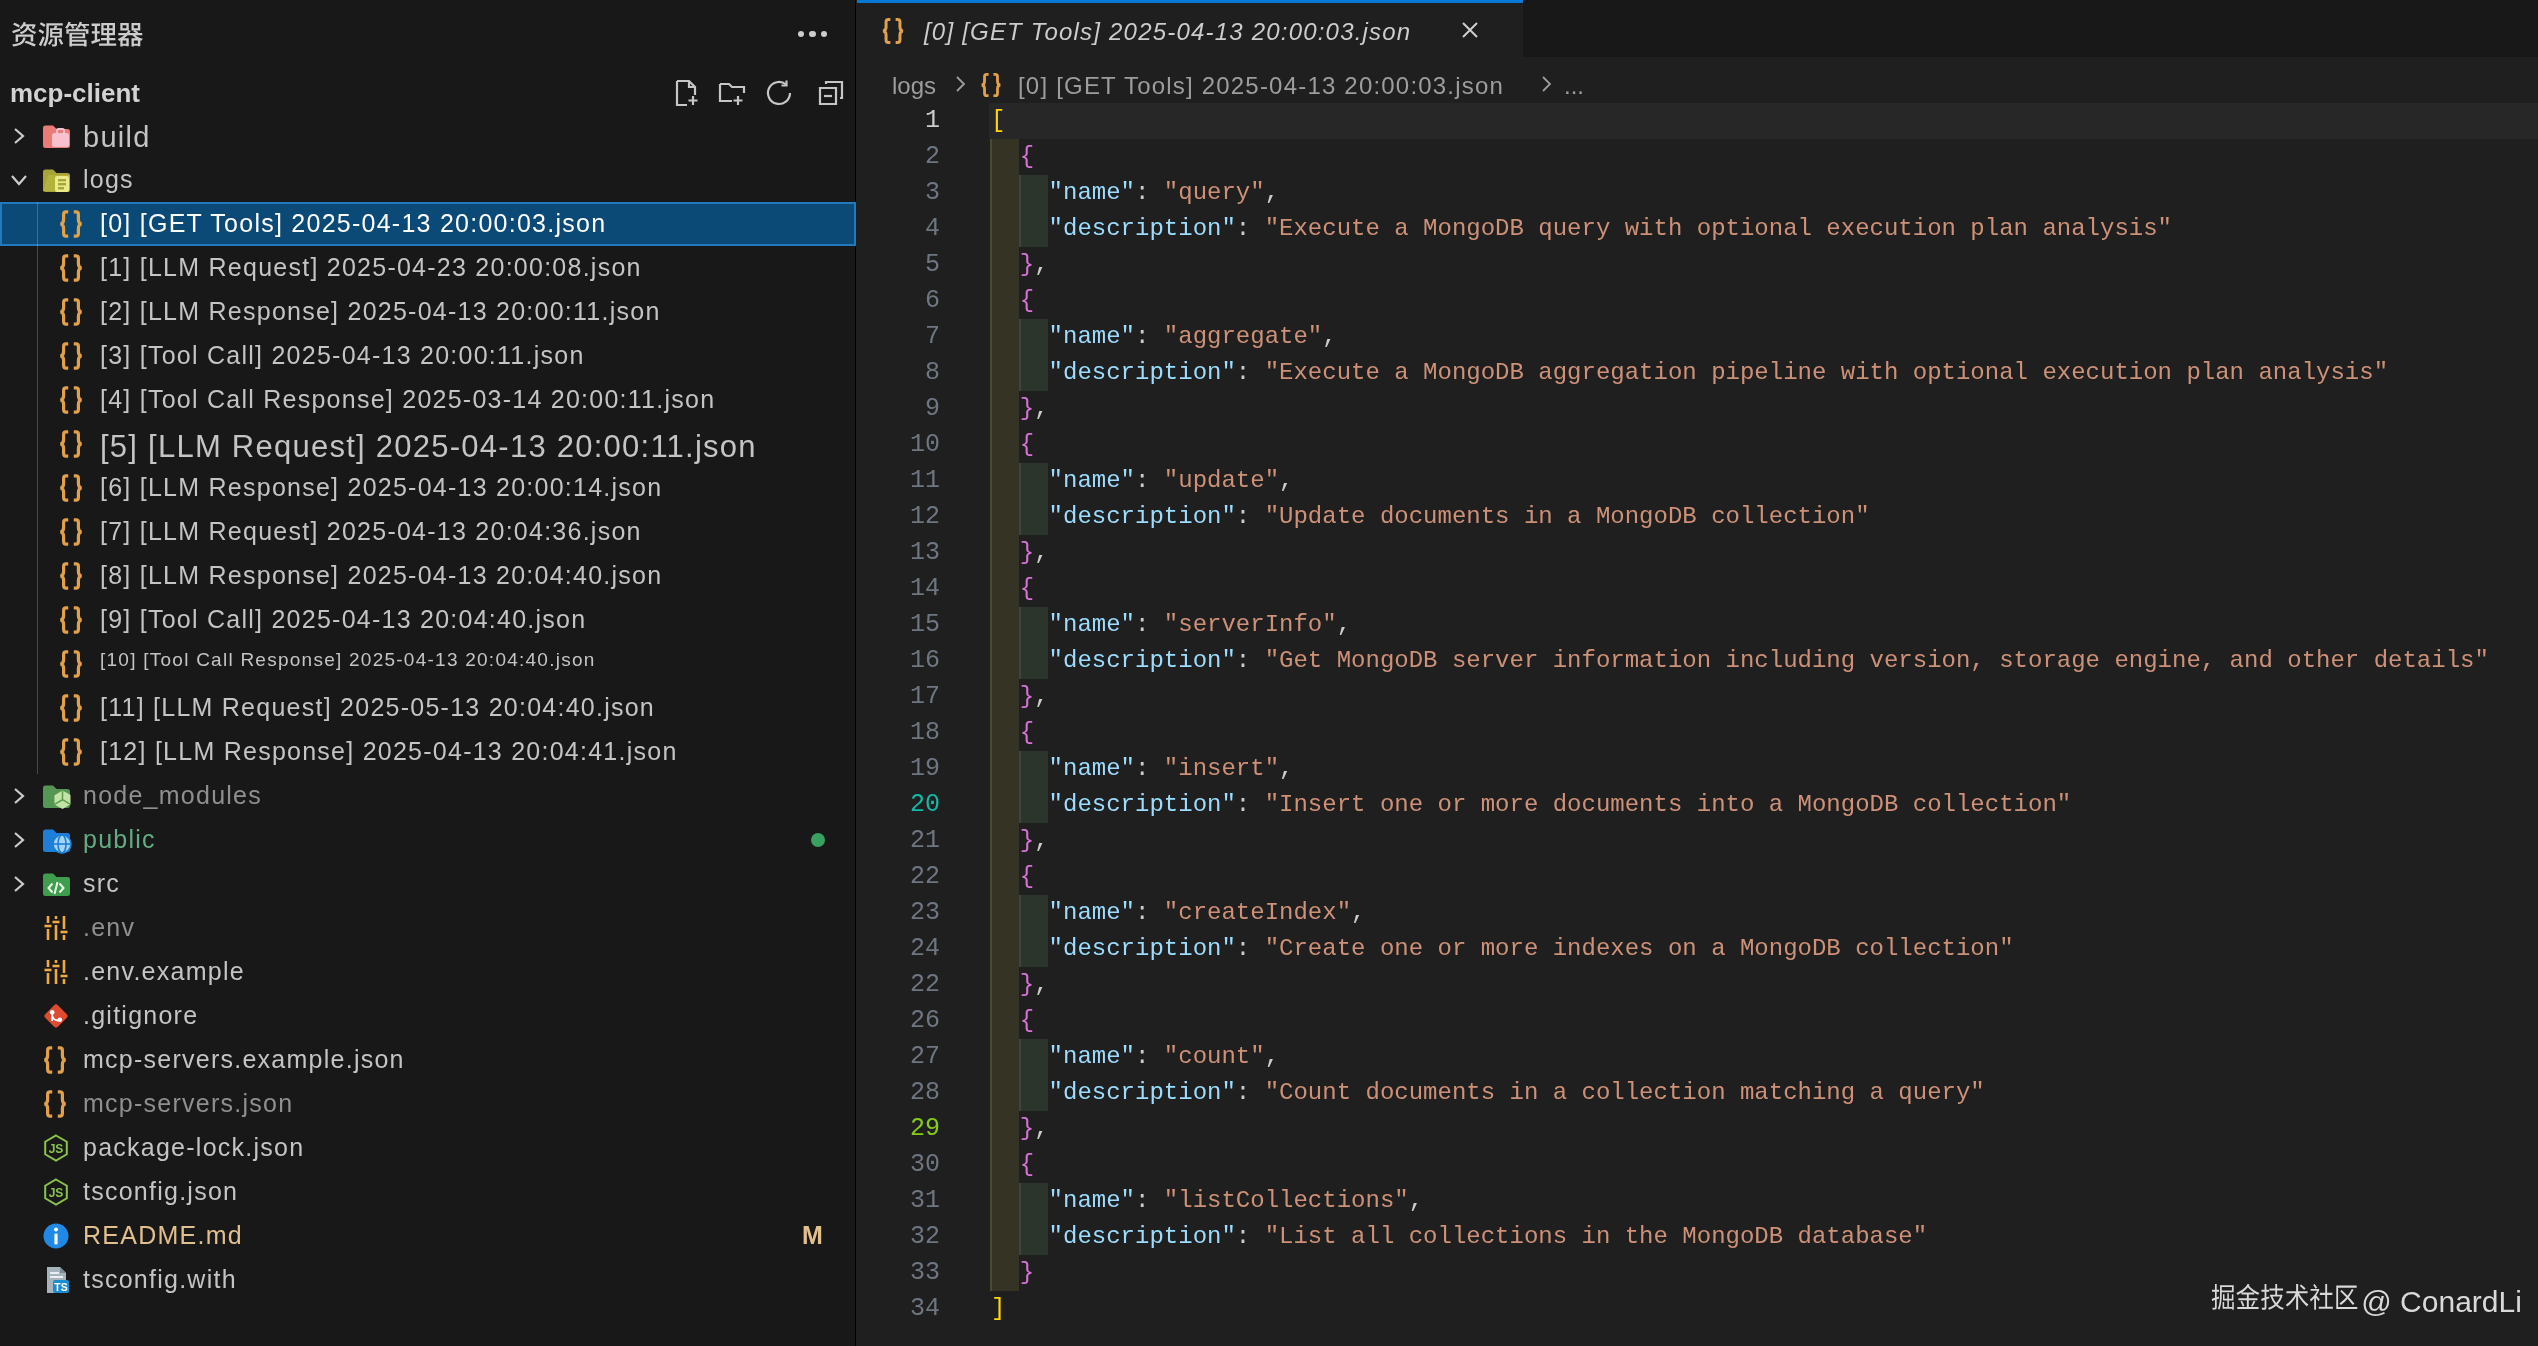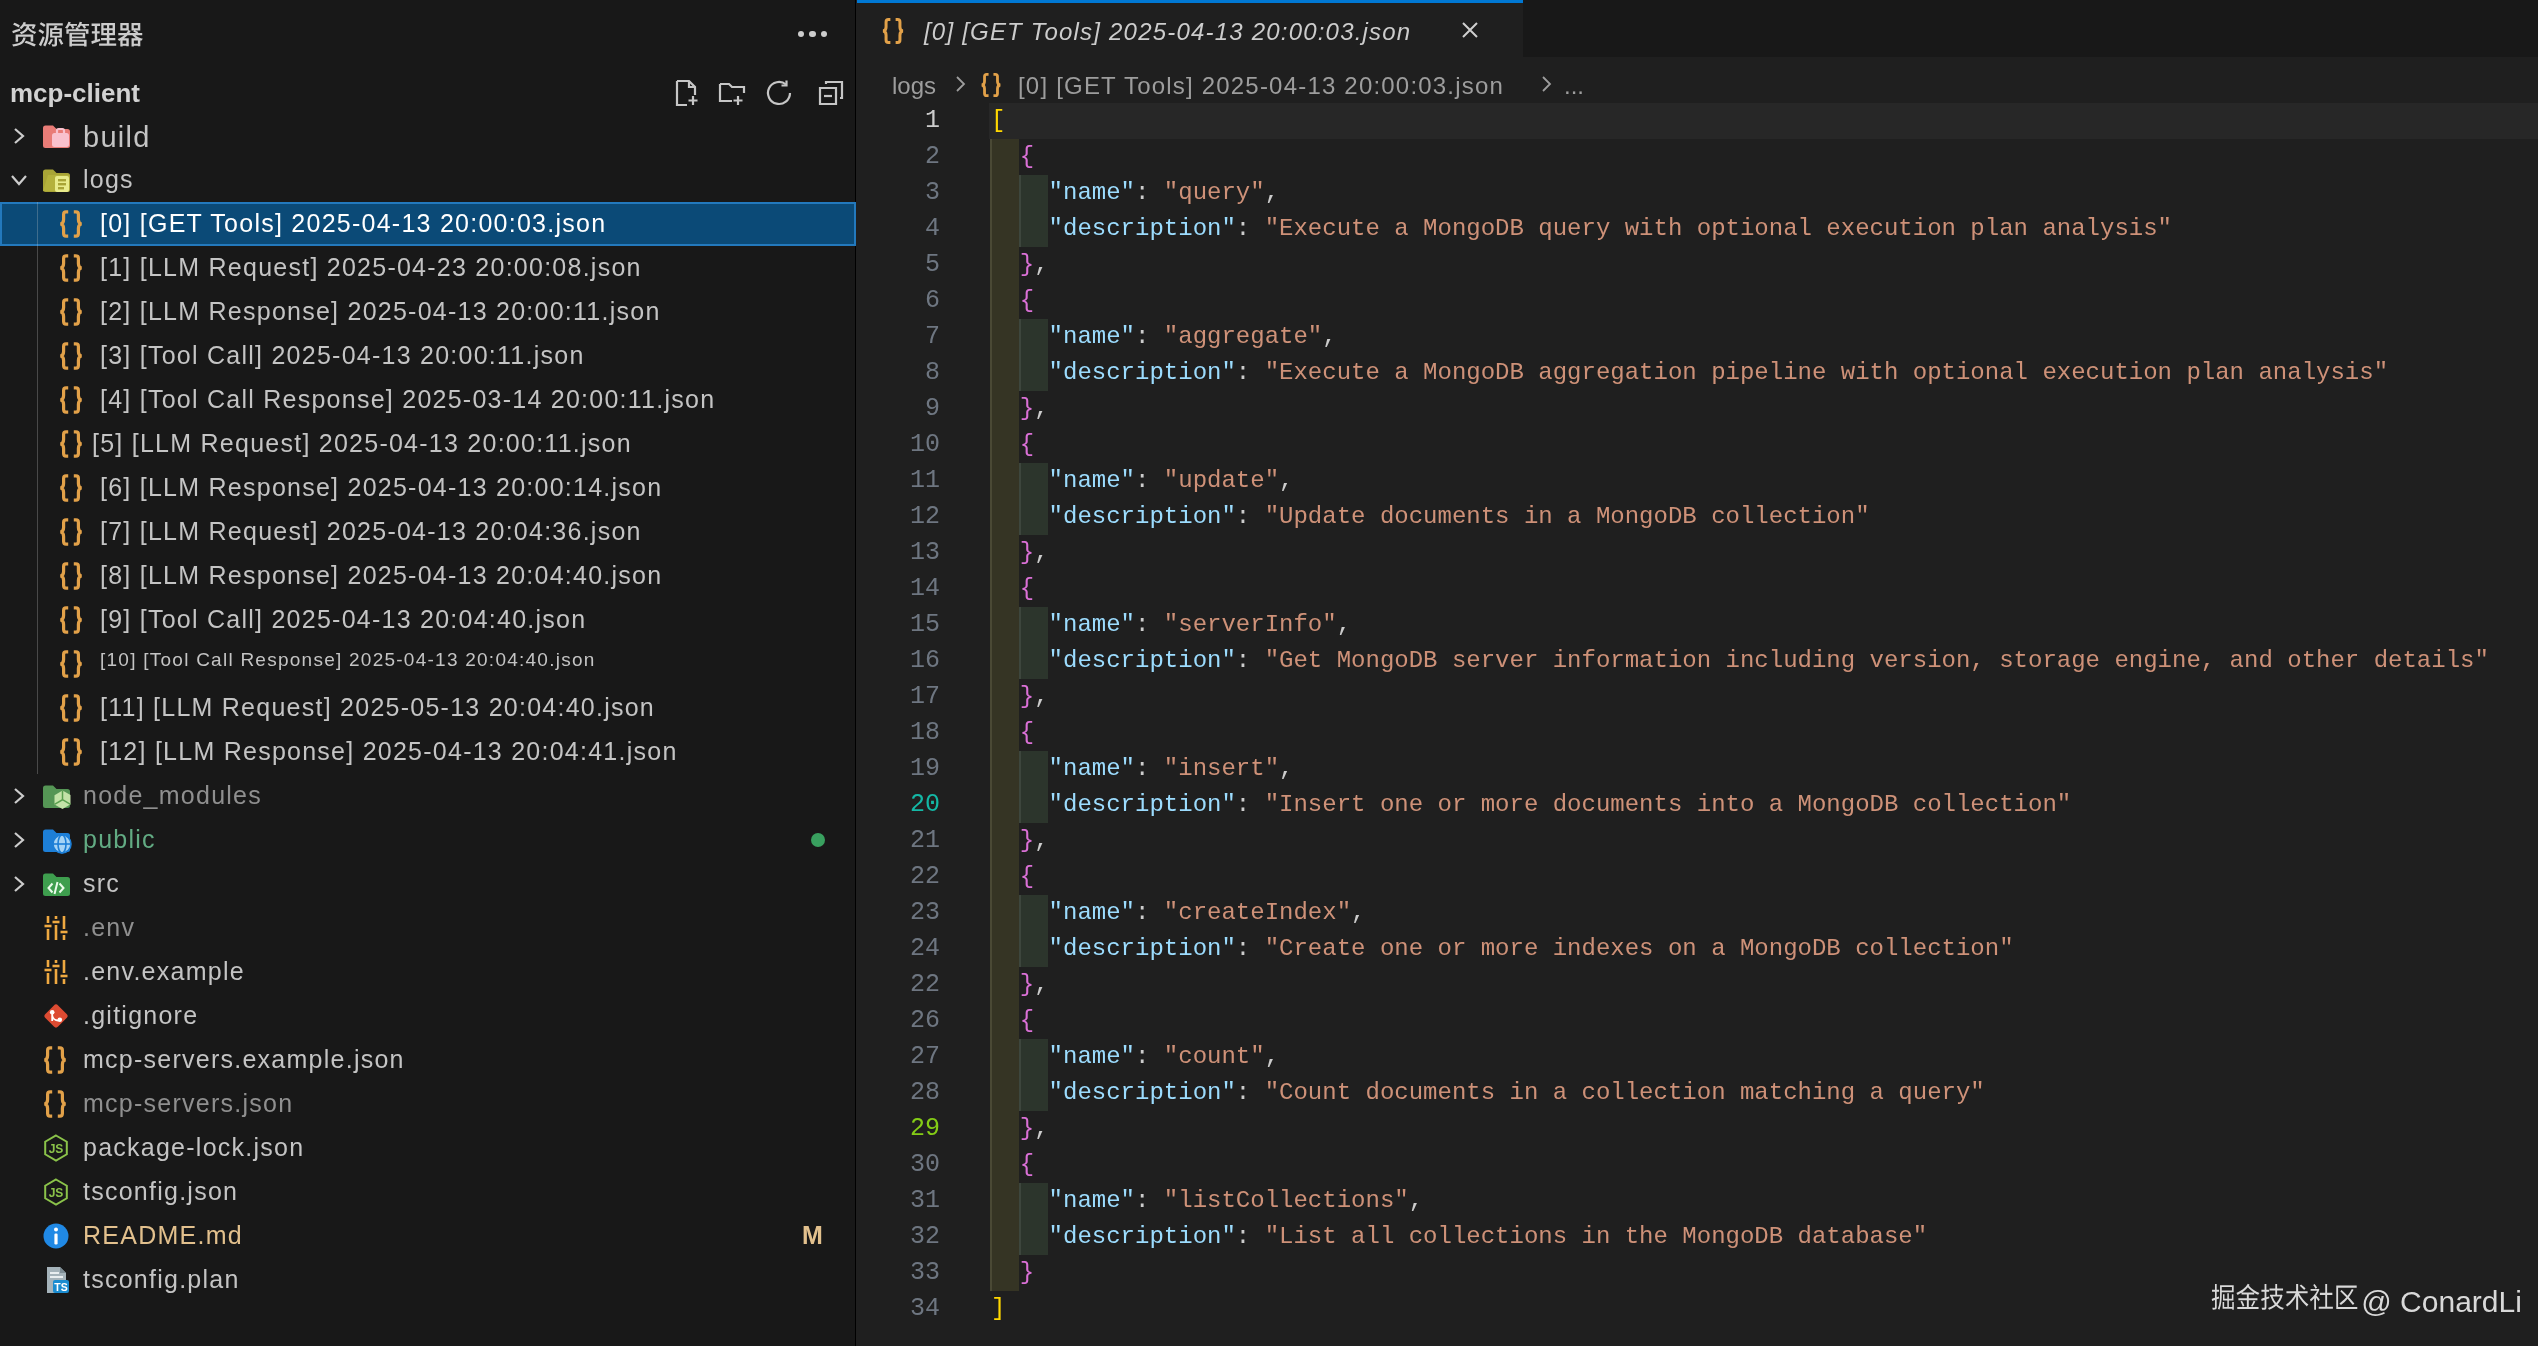--- a/index.html
+++ b/index.html
@@ -99,21 +99,21 @@
       <path d="M18.8,3.8 H21 Q23.4,3.8 23.4,6.4 V11.6 Q23.4,15.6 26.6,16 Q23.4,16.4 23.4,20.4 V25.6 Q23.4,28.2 21,28.2 H18.8"></path>
     </g>
   </svg>
 <div class="abs" style="left:100px;top:385px;font-size:25px;color:#c4c4c4;white-space:nowrap;letter-spacing:1.25px">[4] [Tool Call Response] 2025-03-14 20:00:11.json</div>
 <svg style="position:absolute;left:55px;top:428px" width="32" height="32" viewBox="0 0 32 32">
     <g fill="none" stroke="#e2a149" stroke-width="3.2">
       <path d="M13.2,3.8 H11 Q8.6,3.8 8.6,6.4 V11.6 Q8.6,15.6 5.4,16 Q8.6,16.4 8.6,20.4 V25.6 Q8.6,28.2 11,28.2 H13.2"></path>
       <path d="M18.8,3.8 H21 Q23.4,3.8 23.4,6.4 V11.6 Q23.4,15.6 26.6,16 Q23.4,16.4 23.4,20.4 V25.6 Q23.4,28.2 21,28.2 H18.8"></path>
     </g>
   </svg>
-<div class="abs" style="left:92px;top:429px;font-size:25px;color:#c4c4c4;white-space:nowrap;letter-spacing:1.25px">[5] [LLM Request] 2025-04-13 20:00:11.json</div>
+<div class="abs" style="left:100px;top:429px;font-size:31px;color:#c4c4c4;white-space:nowrap;letter-spacing:1.25px">[5] [LLM Request] 2025-04-13 20:00:11.json</div>
 <svg style="position:absolute;left:55px;top:472px" width="32" height="32" viewBox="0 0 32 32">
     <g fill="none" stroke="#e2a149" stroke-width="3.2">
       <path d="M13.2,3.8 H11 Q8.6,3.8 8.6,6.4 V11.6 Q8.6,15.6 5.4,16 Q8.6,16.4 8.6,20.4 V25.6 Q8.6,28.2 11,28.2 H13.2"></path>
       <path d="M18.8,3.8 H21 Q23.4,3.8 23.4,6.4 V11.6 Q23.4,15.6 26.6,16 Q23.4,16.4 23.4,20.4 V25.6 Q23.4,28.2 21,28.2 H18.8"></path>
     </g>
   </svg>
 <div class="abs" style="left:100px;top:473px;font-size:25px;color:#c4c4c4;white-space:nowrap;letter-spacing:1.25px">[6] [LLM Response] 2025-04-13 20:00:14.json</div>
 <svg style="position:absolute;left:55px;top:516px" width="32" height="32" viewBox="0 0 32 32">
     <g fill="none" stroke="#e2a149" stroke-width="3.2">
       <path d="M13.2,3.8 H11 Q8.6,3.8 8.6,6.4 V11.6 Q8.6,15.6 5.4,16 Q8.6,16.4 8.6,20.4 V25.6 Q8.6,28.2 11,28.2 H13.2"></path>
@@ -249,21 +249,21 @@
 <div class="abs" style="left:83px;top:1221px;font-size:25px;color:#e2c08d;white-space:nowrap;letter-spacing:1.25px">README.md</div>
 <div class="abs" style="left:802px;top:1221px;font-size:25px;font-weight:bold;color:#e2c08d">M</div>
 <svg style="position:absolute;left:40px;top:1264px" width="32" height="32" viewBox="0 0 32 32">
     <path d="M7,3 h13 l6,6 v20 h-19 z" fill="#a5b3ba"></path>
     <path d="M20,3 l6,6 h-6 z" fill="#7d8c94"></path>
     <rect x="10" y="8" width="9" height="2" fill="#e9eef0"></rect>
     <rect x="10" y="12" width="13" height="2" fill="#e9eef0"></rect>
     <rect x="13" y="16" width="16" height="13" rx="2" fill="#1a8cd0"></rect>
     <text x="21" y="26.5" font-family="Liberation Sans" font-size="10.5" font-weight="bold" fill="#fff" text-anchor="middle">TS</text>
   </svg>
-<div class="abs" style="left:83px;top:1265px;font-size:25px;color:#c4c4c4;white-space:nowrap;letter-spacing:1.25px">tsconfig.plan</div>
+<div class="abs" style="left:83px;top:1265px;font-size:25px;color:#c4c4c4;white-space:nowrap;letter-spacing:1.25px">tsconfig.with</div>
 <div class="abs" style="left:37px;top:202px;width:1px;height:572px;background:rgba(200,200,200,0.28)"></div>
 <div class="abs" style="left:857px;top:0;width:1681px;height:57px;background:#181818"></div>
 <div class="abs" style="left:857px;top:0;width:666px;height:57px;background:#1f1f1f;border-top:3px solid #0078d4"></div>
 <svg style="position:absolute;left:878px;top:16px" width="30" height="30" viewBox="0 0 32 32">
     <g fill="none" stroke="#e2a149" stroke-width="3.2">
       <path d="M13.2,3.8 H11 Q8.6,3.8 8.6,6.4 V11.6 Q8.6,15.6 5.4,16 Q8.6,16.4 8.6,20.4 V25.6 Q8.6,28.2 11,28.2 H13.2"></path>
       <path d="M18.8,3.8 H21 Q23.4,3.8 23.4,6.4 V11.6 Q23.4,15.6 26.6,16 Q23.4,16.4 23.4,20.4 V25.6 Q23.4,28.2 21,28.2 H18.8"></path>
     </g>
   </svg>
 <div class="abs" style="left:924px;top:18px;font-size:24px;font-style:italic;color:#cccccc;white-space:nowrap;letter-spacing:1.2px">[0] [GET Tools] 2025-04-13 20:00:03.json</div>

